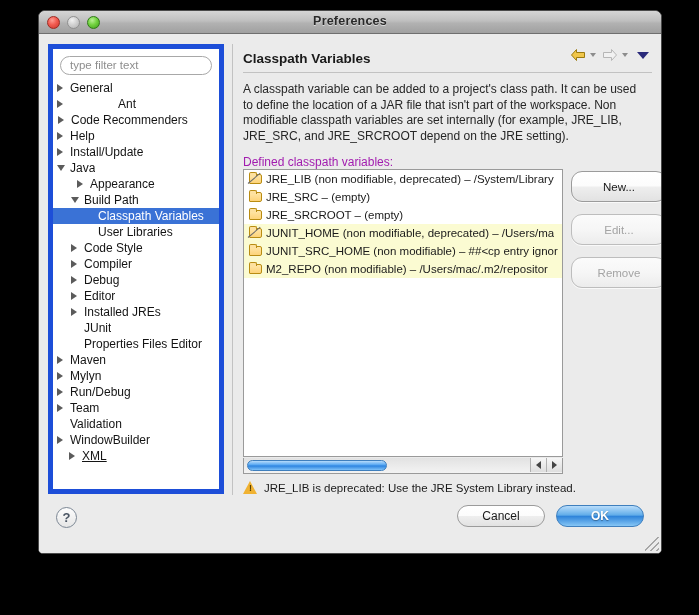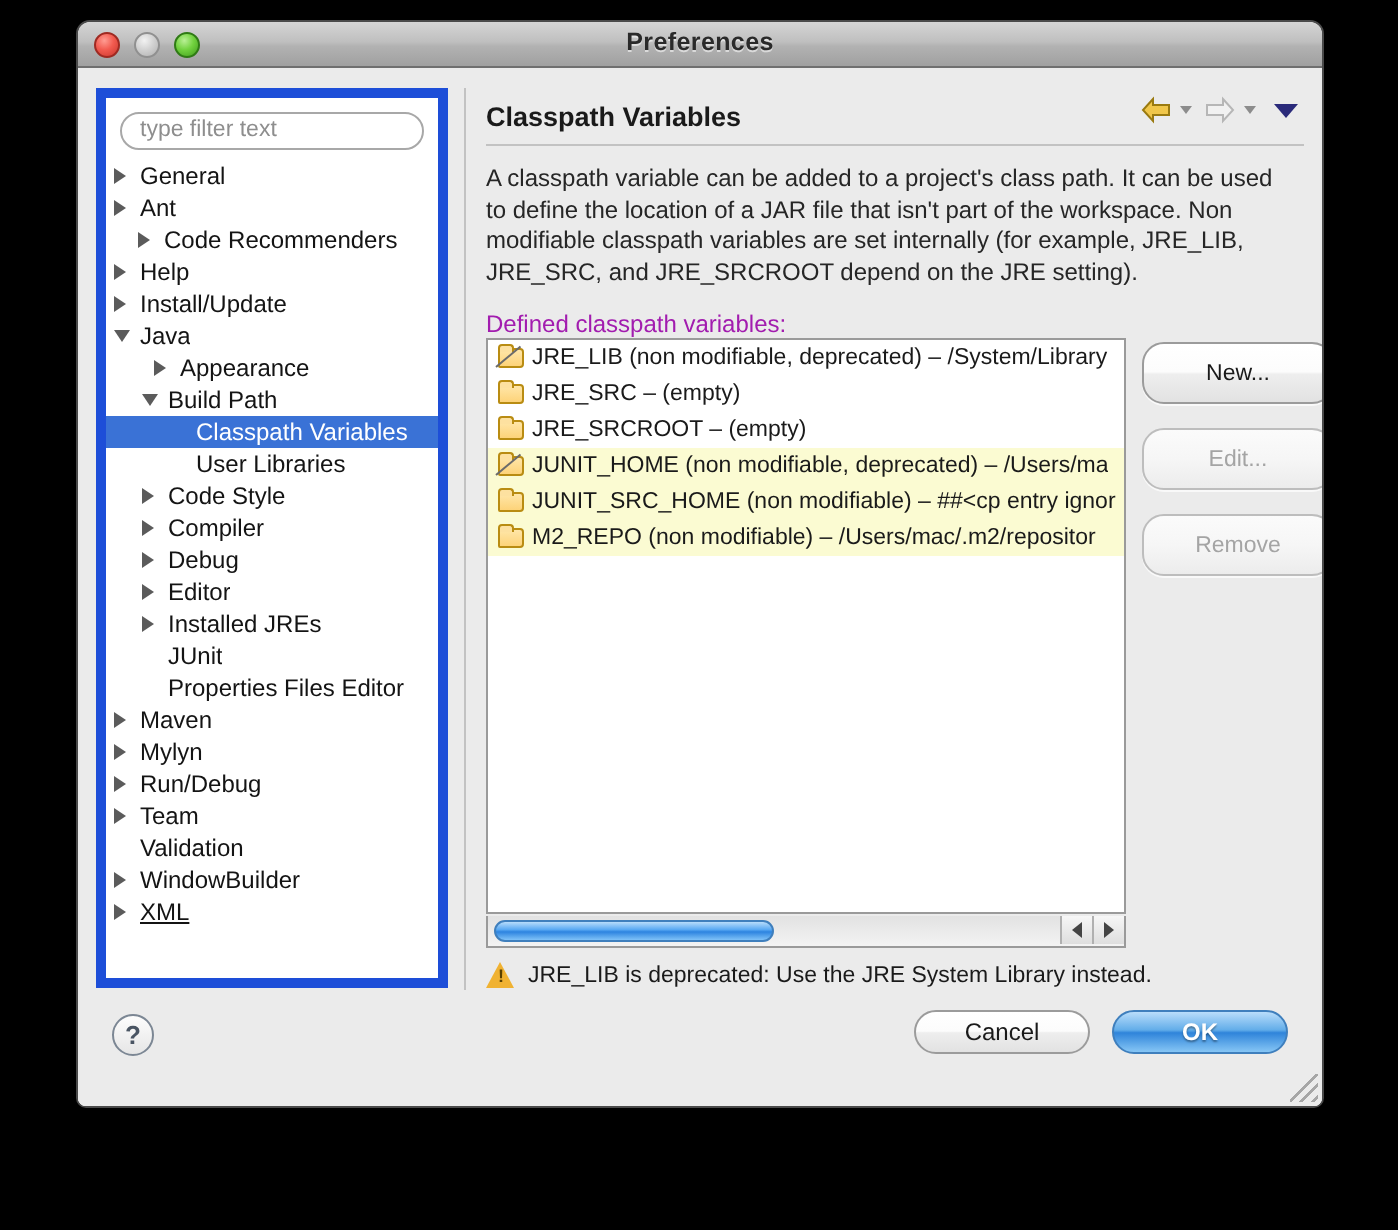--- a/index.html
+++ b/index.html
@@ -386,27 +386,27 @@
       <div id="filterwrap">
         <input id="filterfield" type="text" placeholder="type filter text" style="">
       </div>
       <div id="tree">
           <div class="tnode" style="padding-left: 4px;">
             <span class="tw">
               <span class="arrow-r"></span>
             </span>
             <span class="tlabel">General</span>
           </div>
-          <div class="tnode" style="padding-left: 4px;">
+          <div class="tnode" style="padding-left: 4px; gap: 48px;">
             <span class="tw">
               <span class="arrow-r"></span>
             </span>
             <span class="tlabel">Ant</span>
           </div>
-          <div class="tnode" style="padding-left: 16px;">
+          <div class="tnode" style="padding-left: 5px;">
             <span class="tw">
               <span class="arrow-r"></span>
             </span>
             <span class="tlabel">Code Recommenders</span>
           </div>
           <div class="tnode" style="padding-left: 4px;">
             <span class="tw">
               <span class="arrow-r"></span>
             </span>
             <span class="tlabel">Help</span>
@@ -508,21 +508,21 @@
           <div class="tnode" style="padding-left: 4px;">
             <span class="tw"></span>
             <span class="tlabel">Validation</span>
           </div>
           <div class="tnode" style="padding-left: 4px;">
             <span class="tw">
               <span class="arrow-r"></span>
             </span>
             <span class="tlabel">WindowBuilder</span>
           </div>
-          <div class="tnode" style="padding-left: 4px; text-decoration: underline;">
+          <div class="tnode" style="padding-left: 16px; text-decoration: underline;">
             <span class="tw">
               <span class="arrow-r"></span>
             </span>
             <span class="tlabel">XML</span>
           </div>
         </div>
     </div>
 
     <div id="rightpanel">
 

